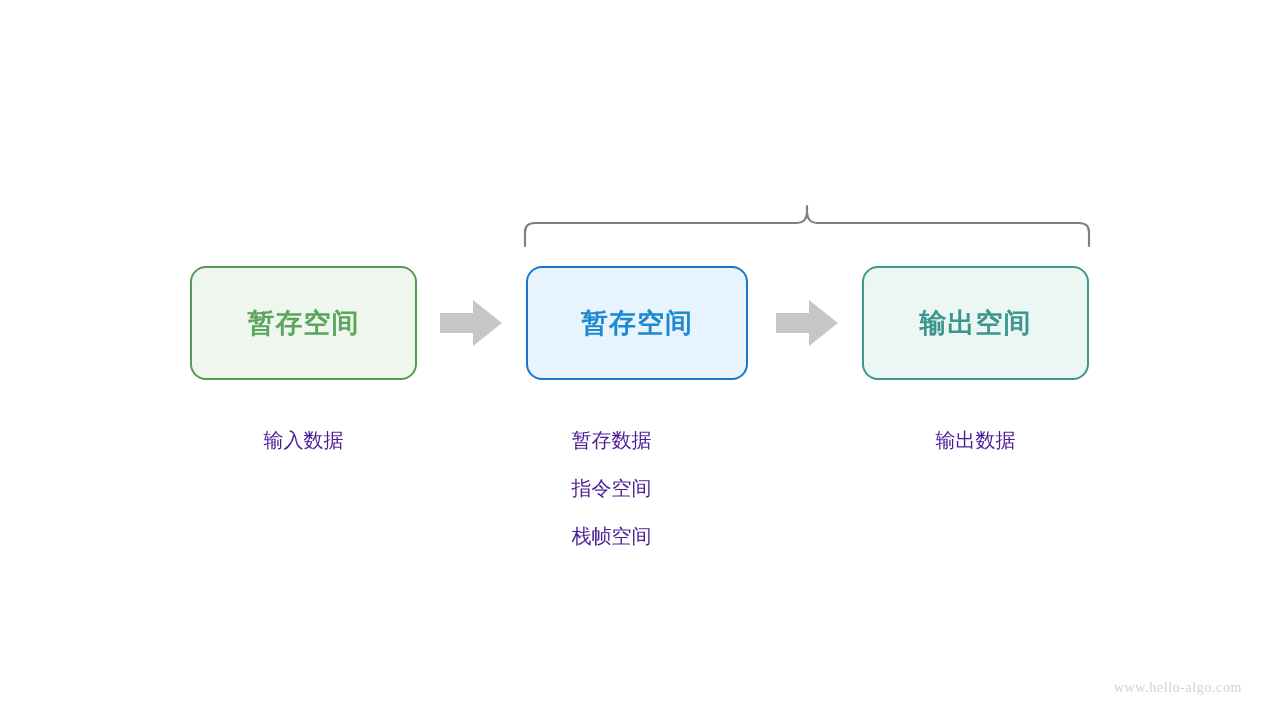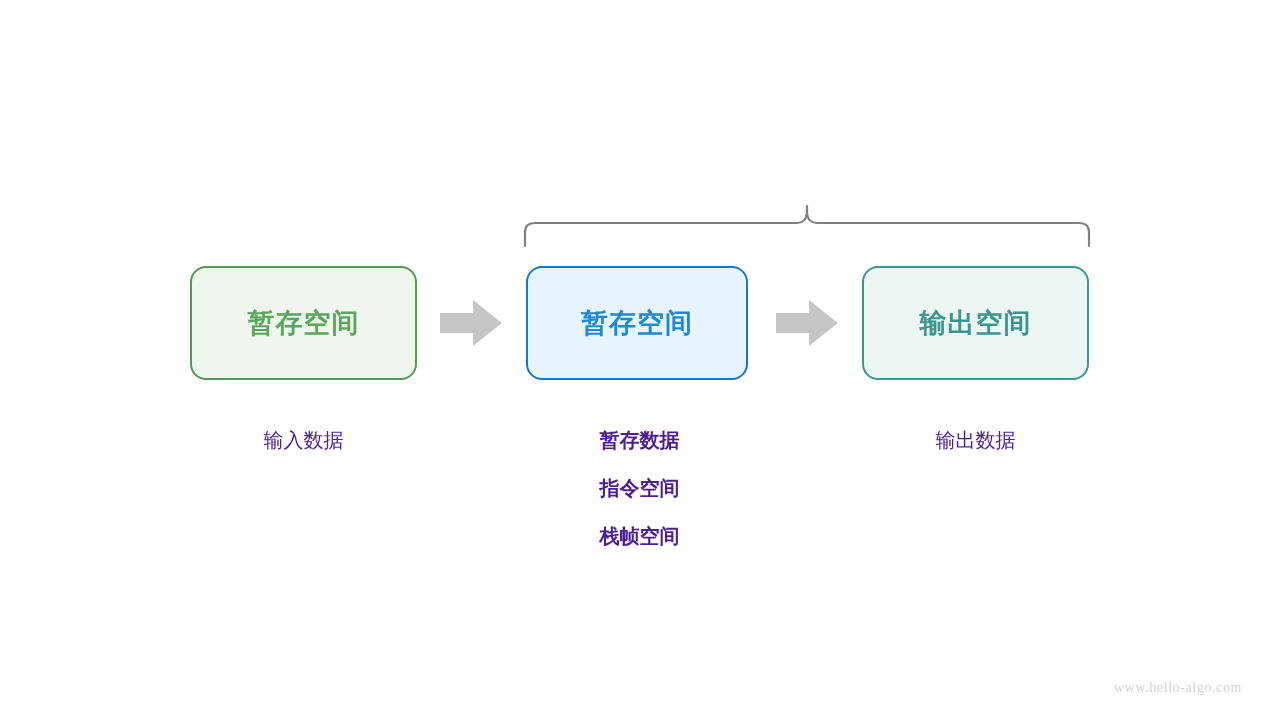--- a/index.html
+++ b/index.html
@@ -100,21 +100,21 @@
     text-align: center;
     font-size: 20px;
     color: #4c1d95;
     line-height: 48px;
   }
   .caption-col .caption-line {
     display: block;
     white-space: nowrap;
   }
   .cap-input  { left: 190px; top: 416px; width: 227px; }
-  .cap-temp   { left: 526px; top: 416px; width: 227px; font-weight: bold; }
+  .cap-temp   { left: 498px; top: 416px; width: 227px; }
   .cap-output { left: 862px; top: 416px; width: 227px; }
 
   
   .watermark {
     position: absolute;
     right: 38px;
     bottom: 24px;
     font-family: Liberation Serif, serif;
     font-size: 14px;
     color: #d2d2d2;

